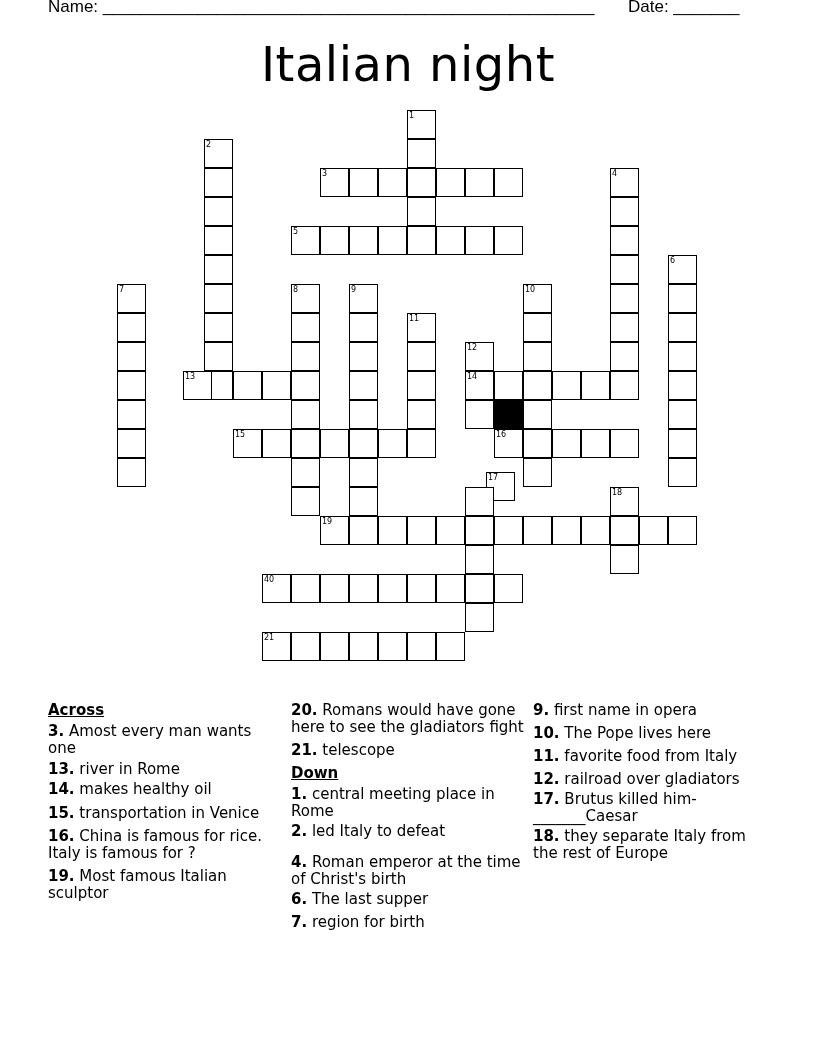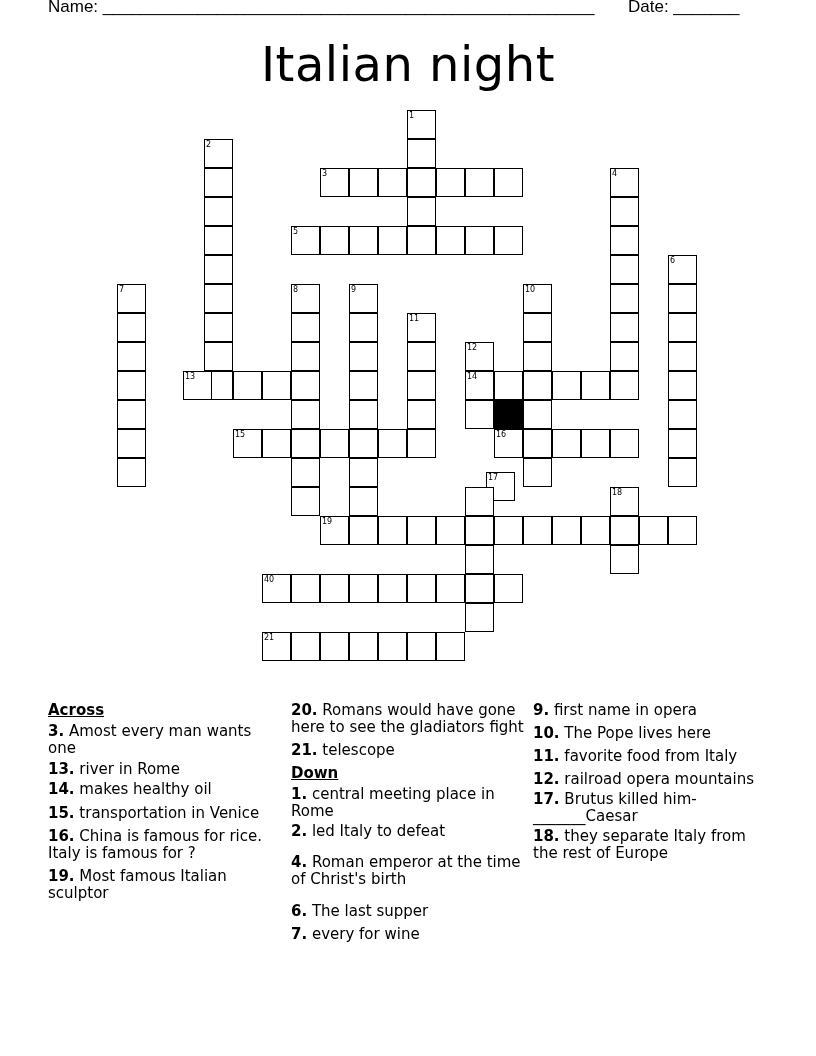--- a/index.html
+++ b/index.html
@@ -281,25 +281,25 @@
   <div class="clue" style="margin-bottom:6px"><span class="n">16.</span><span> China is famous for rice. Italy is famous for ?</span></div>
   <div class="clue"><span class="n">19.</span><span> Most famous Italian sculptor</span></div>
 </div>
 
 <div class="clues col2">
   <div class="clue" style="margin-bottom:6px"><span class="n">20.</span><span> Romans would have gone here to see the gladiators fight</span></div>
   <div class="clue" style="margin-bottom:6px"><span class="n">21.</span><span> telescope</span></div>
   <div class="section-head">Down</div>
   <div class="clue" style="margin-bottom:3px"><span class="n">1.</span><span> central meeting place in Rome</span></div>
   <div class="clue" style="margin-bottom:14px"><span class="n">2.</span><span> led Italy to defeat</span></div>
-  <div class="clue" style="margin-bottom:15px"><span class="n">4.</span><span> Roman emperor at the time of Christ's birth</span></div>
+  <div class="clue" style="margin-bottom:3px"><span class="n">4.</span><span> Roman emperor at the time of Christ's birth</span></div>
   <div class="clue" style="margin-bottom:6px"><span class="n">6.</span><span> The last supper</span></div>
-  <div class="clue"><span class="n">7.</span><span> every for wine</span></div>
+  <div class="clue"><span class="n">7.</span><span> region for birth</span></div>
 </div>
 
 <div class="clues col3">
   <div class="clue" style="margin-bottom:6px"><span class="n">9.</span><span> first name in opera</span></div>
   <div class="clue" style="margin-bottom:6px"><span class="n">10.</span><span> The Pope lives here</span></div>
   <div class="clue" style="margin-bottom:6px"><span class="n">11.</span><span> favorite food from Italy</span></div>
-  <div class="clue" style="margin-bottom:3px"><span class="n">12.</span><span> railroad opera mountains</span></div>
+  <div class="clue" style="margin-bottom:3px"><span class="n">12.</span><span> railroad over gladiators</span></div>
   <div class="clue" style="margin-bottom:3px"><span class="n">17.</span><span> Brutus killed him-_______Caesar</span></div>
   <div class="clue"><span class="n">18.</span><span> they separate Italy from the rest of Europe</span></div>
 </div>
 
 </body></html>

